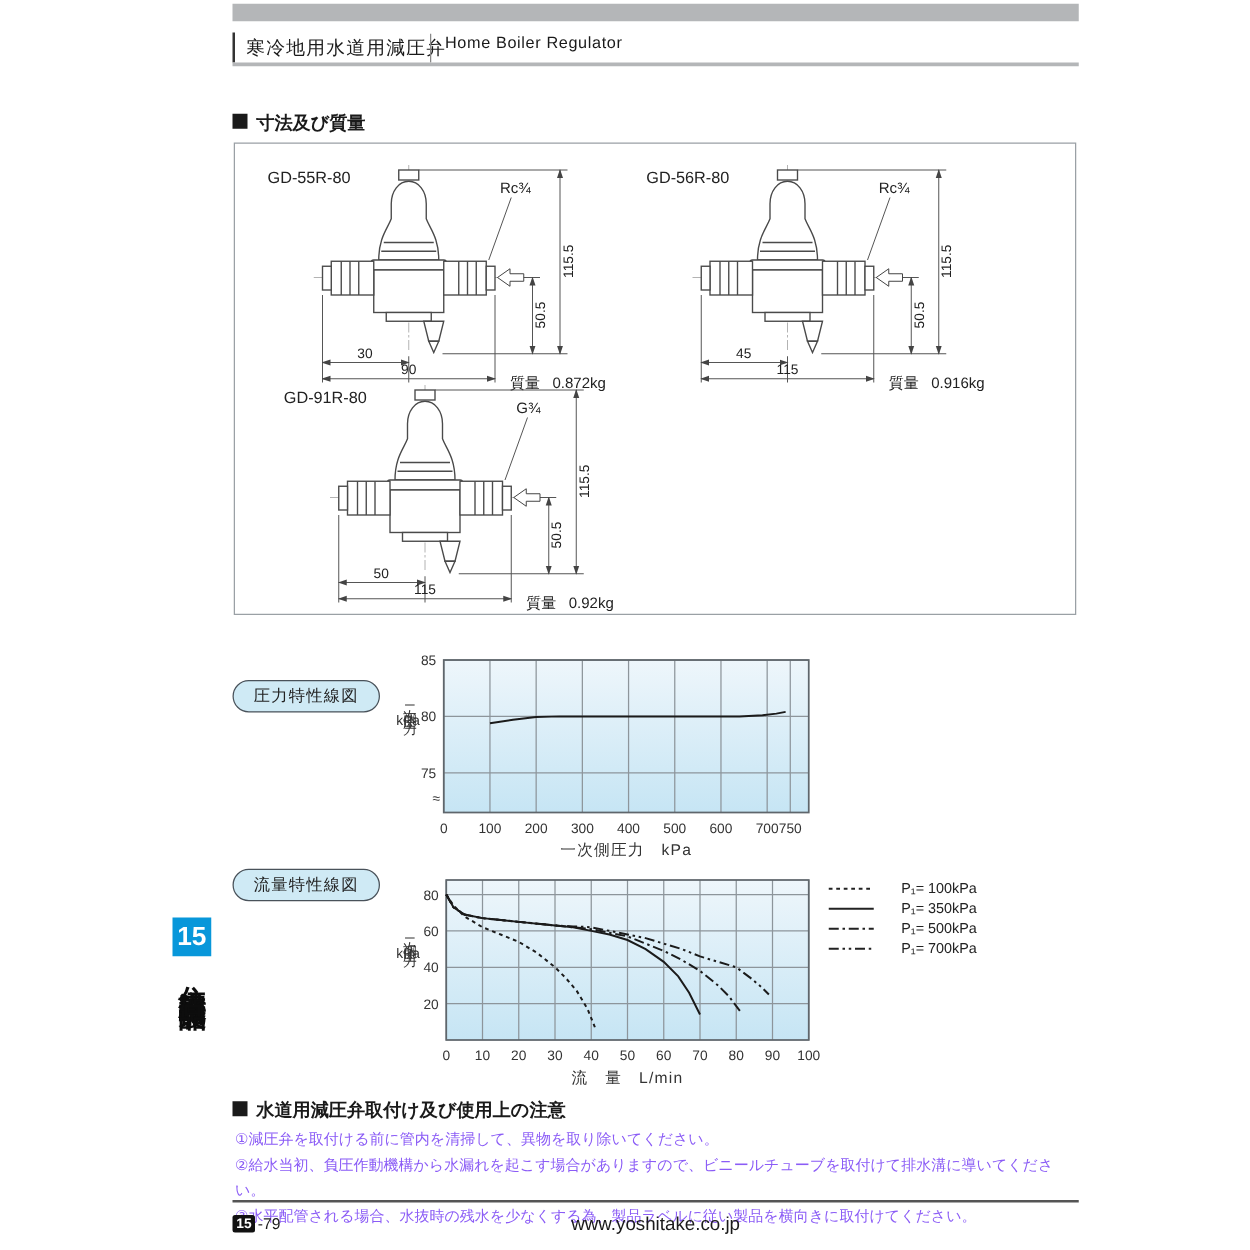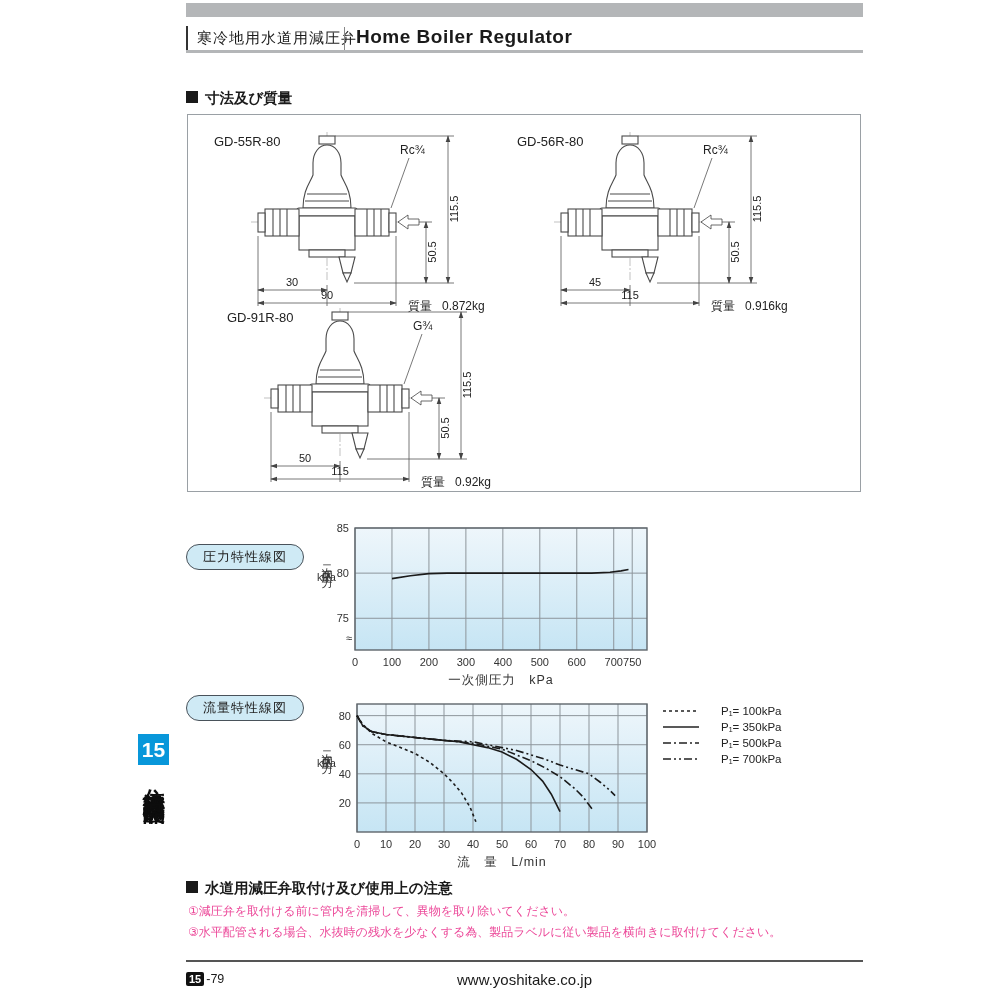--- a/index.html
+++ b/index.html
@@ -4,21 +4,21 @@
 <style>
   html,body{margin:0;padding:0}
   body{width:1000px;height:1000px;position:relative;background:#fff;
        font-family:"Liberation Sans","DejaVu Sans",sans-serif;color:#1a1a1a;overflow:hidden}
   .abs{position:absolute}
   
   #topbar{left:186px;top:3px;width:677px;height:14px;background:#b4b6b8}
   #head-tick{left:186px;top:26px;width:2px;height:24px;background:#333}
   #title-ja{left:197px;top:29px;font-size:15px;font-weight:normal;letter-spacing:1px}
   #head-div{left:344px;top:27px;width:1px;height:23px;background:#888}
-  #title-en{left:356px;top:26px;font-size:19px;font-weight:bold;letter-spacing:.5px}
+  #title-en{left:356px;top:26px;font-size:13px;font-weight:normal;letter-spacing:.5px}
   #headline{left:186px;top:50px;width:677px;height:3px;background:#b4b6b8}
   
   .sec-marker{display:inline-block;width:12px;height:12px;background:#1a1a1a;margin-right:7px}
   .sec-title{font-size:14.5px;font-weight:bold}
   #sec-dims{left:186px;top:89px}
   #sec-notes{left:186px;top:879px}
   
   #drawbox{left:187px;top:114px;width:672px;height:376px;border:1px solid #9aa0a5;background:#fff}
   svg.drawing{position:absolute;overflow:visible}
   svg.drawing text{font-family:"Liberation Sans","DejaVu Sans",sans-serif;fill:#222}
@@ -41,21 +41,21 @@
   .vlabel .vtext{writing-mode:vertical-rl;letter-spacing:3px;font-size:11px}
   #legend{left:662px;top:703px}
   .lgrow{display:flex;align-items:center;gap:21px;height:16px;font-size:11.5px;color:#222}
   
   #side-tab{left:138px;top:734px;width:31px;height:31px;background:#0897da;color:#fff;
             display:flex;align-items:center;justify-content:center;font-size:21px;font-weight:bold}
   #side-label{left:139px;top:772px;writing-mode:vertical-rl;font-size:22px;font-weight:bold;
               letter-spacing:2px;color:#0d0d0d}
   
   #notes{left:188px;top:901px;width:665px}
-  .note-item{font-size:12px;line-height:20.5px;color:#ec4899}
+  .note-item{font-size:12px;line-height:20.5px;color:#8b5cf6}
   
   #footrule{left:186px;top:960px;width:677px;height:2px;background:#555}
   #foot-left{left:186px;top:972px;font-size:12.5px;display:flex;align-items:center}
   #foot-tag{background:#111;color:#fff;font-weight:bold;font-size:11px;padding:1px 3px;border-radius:2px;margin-right:2px}
   #foot-url{left:186px;top:971px;width:677px;text-align:center;font-size:15px;font-weight:normal}
 </style>
 </head>
 <body>
 
 <svg style="position:absolute;width:0;height:0" aria-hidden="true">
@@ -302,20 +302,21 @@
   </div>
 
 <div class="abs" id="side-tab">15</div>
 <div class="abs" id="side-label">住宅設備機器製品</div>
 
 <div class="abs" id="sec-notes">
   <span class="sec-marker"></span><span class="sec-title">水道用減圧弁取付け及び使用上の注意</span>
 </div>
 <div class="abs" id="notes">
   <div class="note-item">①減圧弁を取付ける前に管内を清掃して、異物を取り除いてください。</div>
+  <div class="note-item">②給水当初、負圧作動機構から水漏れを起こす場合がありますので、ビニールチューブを取付けて排水溝に導いてください。</div>
   <div class="note-item">③水平配管される場合、水抜時の残水を少なくする為、製品ラベルに従い製品を横向きに取付けてください。</div>
 </div>
 
 <div class="abs" id="footrule"></div>
 <div class="abs" id="foot-url">www.yoshitake.co.jp</div>
 <div class="abs" id="foot-left">
   <span id="foot-tag">15</span>
     <span>-79</span>
 </div>
 

